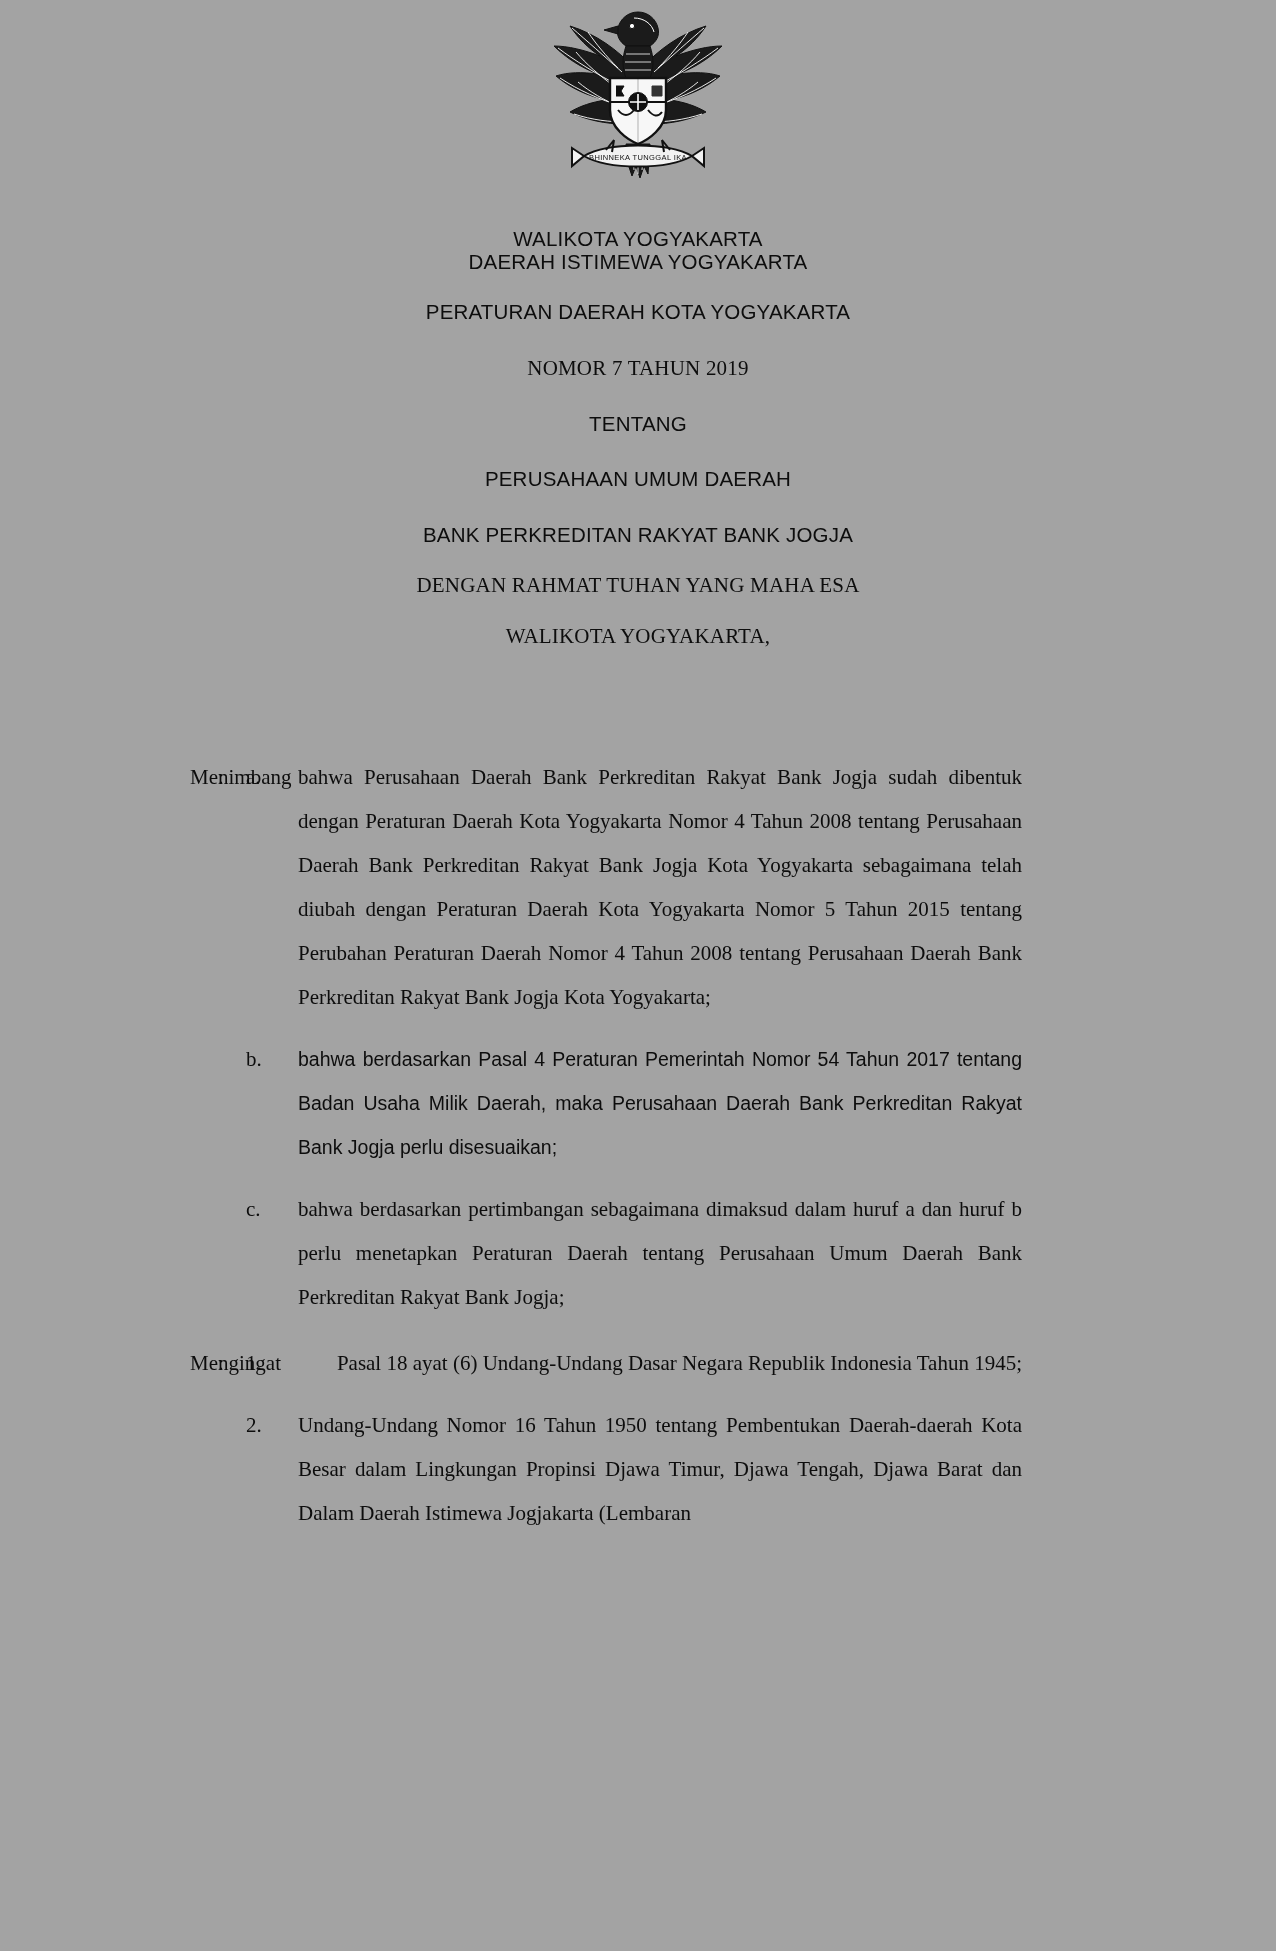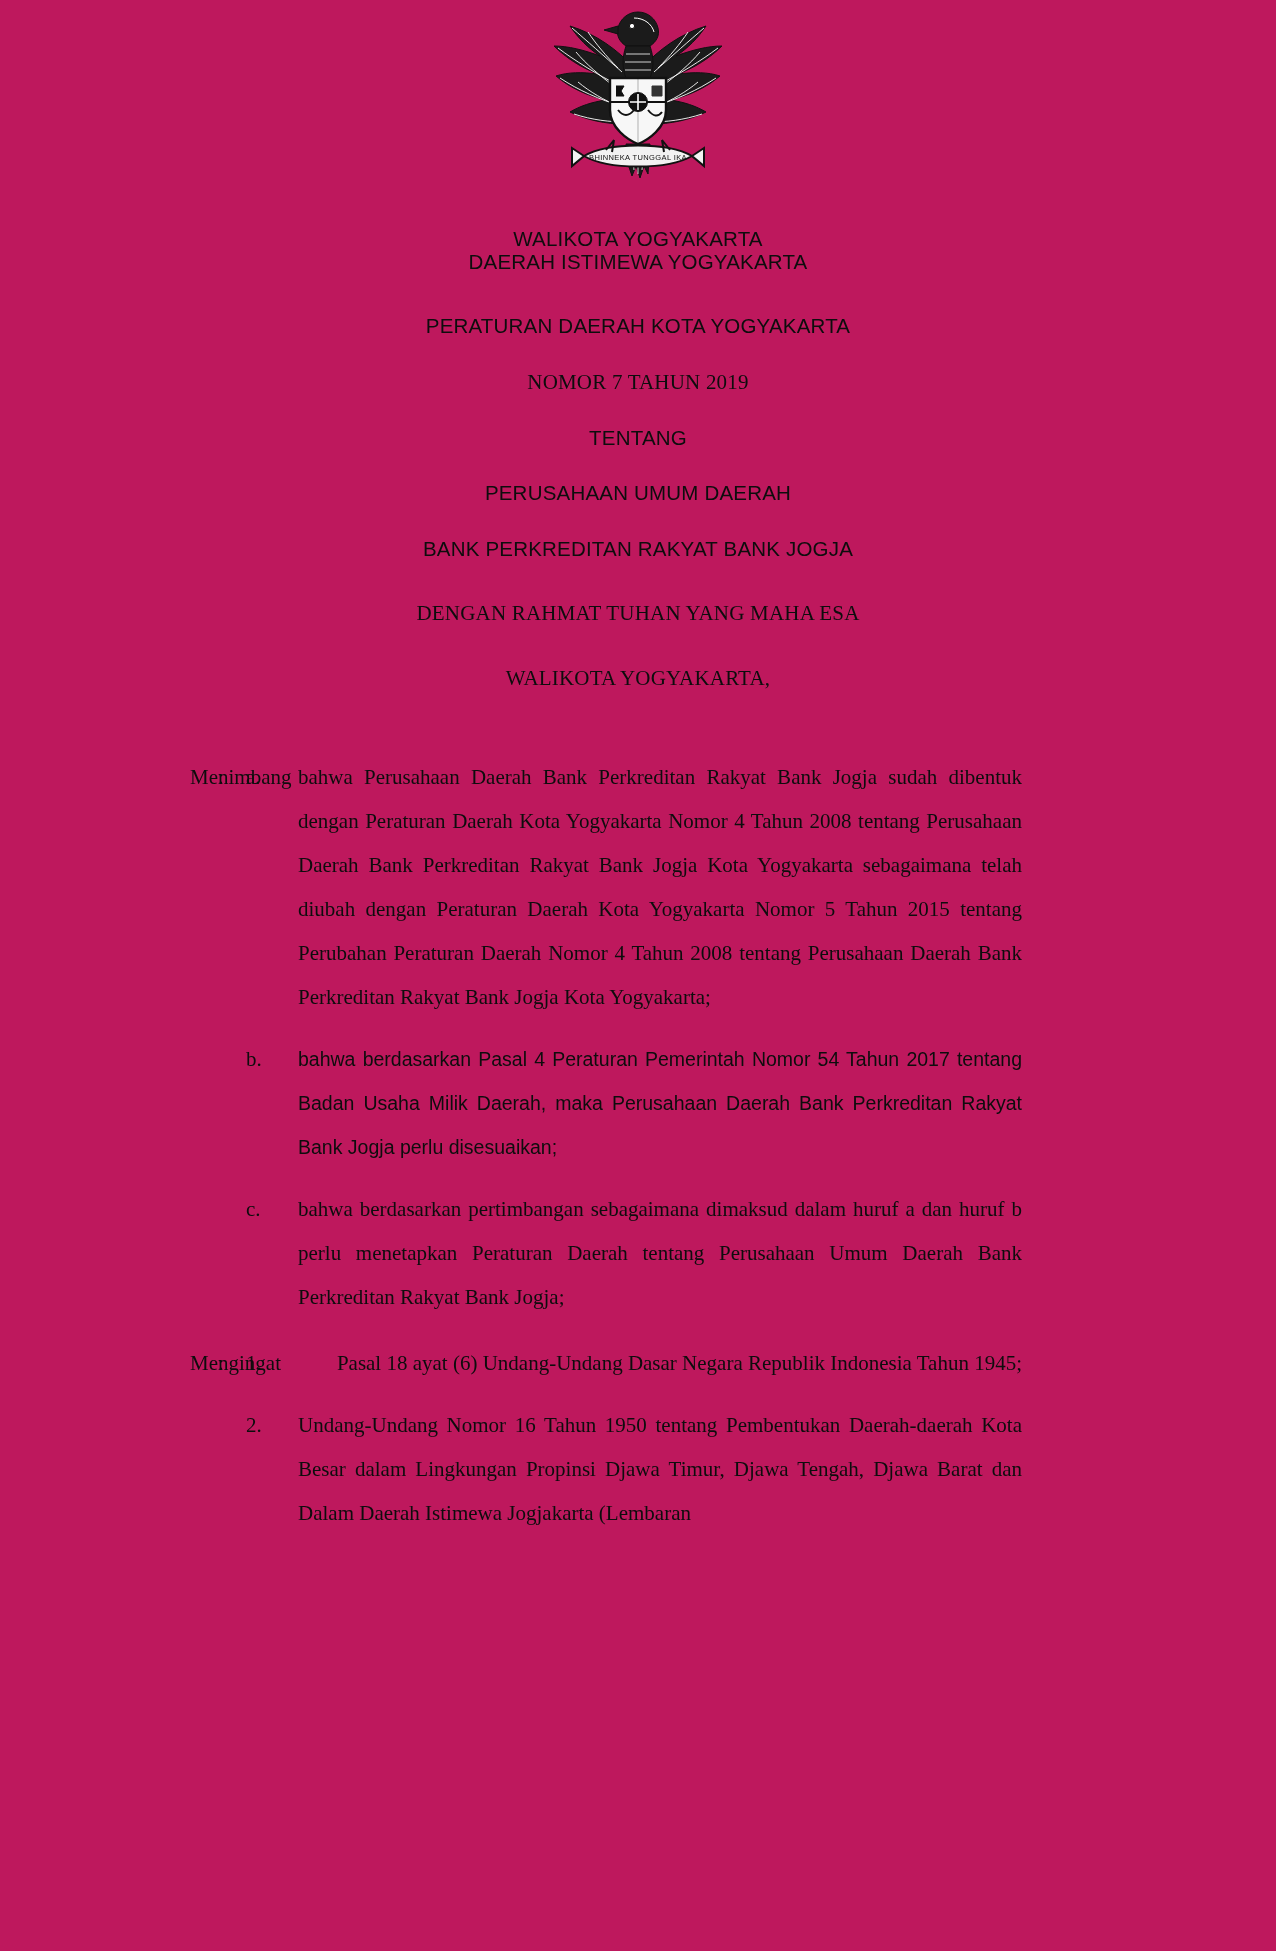--- a/index.html
+++ b/index.html
@@ -4,21 +4,21 @@
 <style>
   html, body {
     margin: 0;
     padding: 0;
     background: #ffffff;
   }
   .page {
     position: relative;
     width: 1276px;
     height: 1951px;
-    background: #be185d;
+    background: #a3a3a3;
     font-family: "Liberation Serif", serif;
     color: #0d0d0d;
     overflow: hidden;
   }
 
   
   .emblem-wrap {
     position: absolute;
     top: 6px;
     left: 0;
@@ -43,21 +43,21 @@
     letter-spacing: 0.2px;
     line-height: 1.0;
   }
   .head .l {
     margin: 0 0 10px 0;
   }
   .head .l.tight {
     margin-bottom: 2px;
   }
   .head .gap-lg {
-    margin-top: 44px;
+    margin-top: 30px;
   }
   .head .gap-md {
     margin-top: 35px;
   }
   .serif {
     font-family: "Liberation Serif", serif;
     font-size: 21px;
   }
 
   

